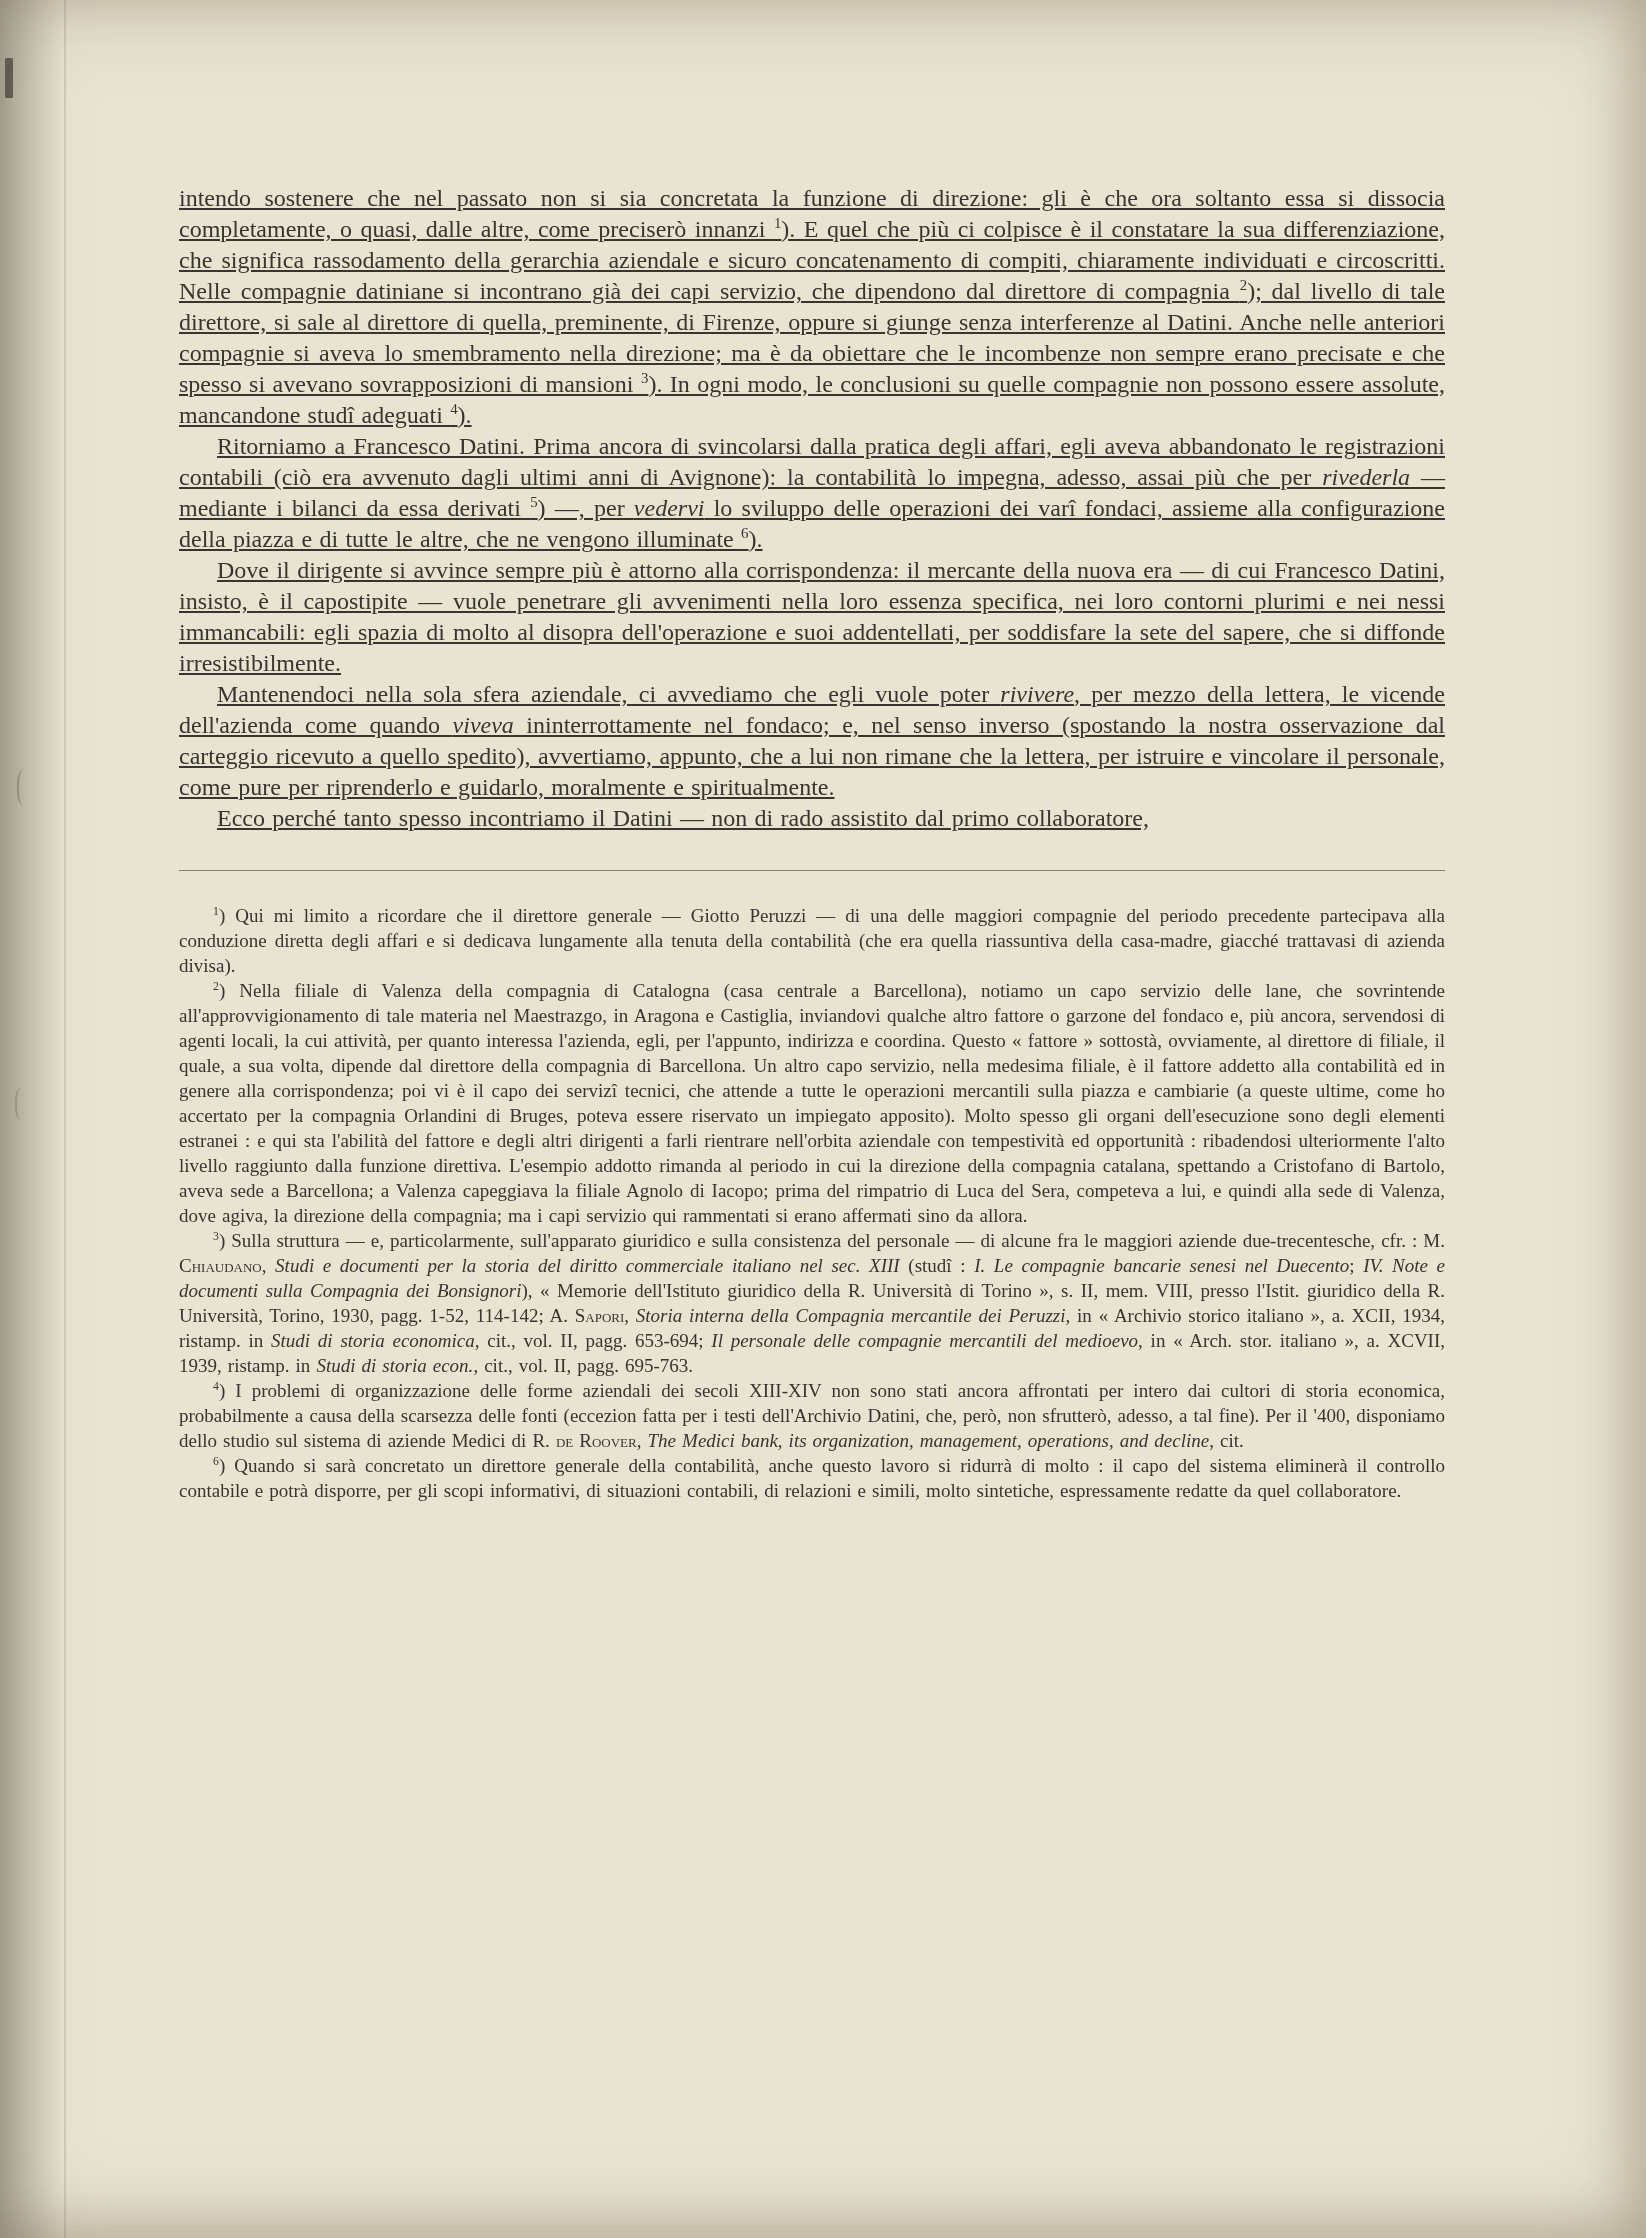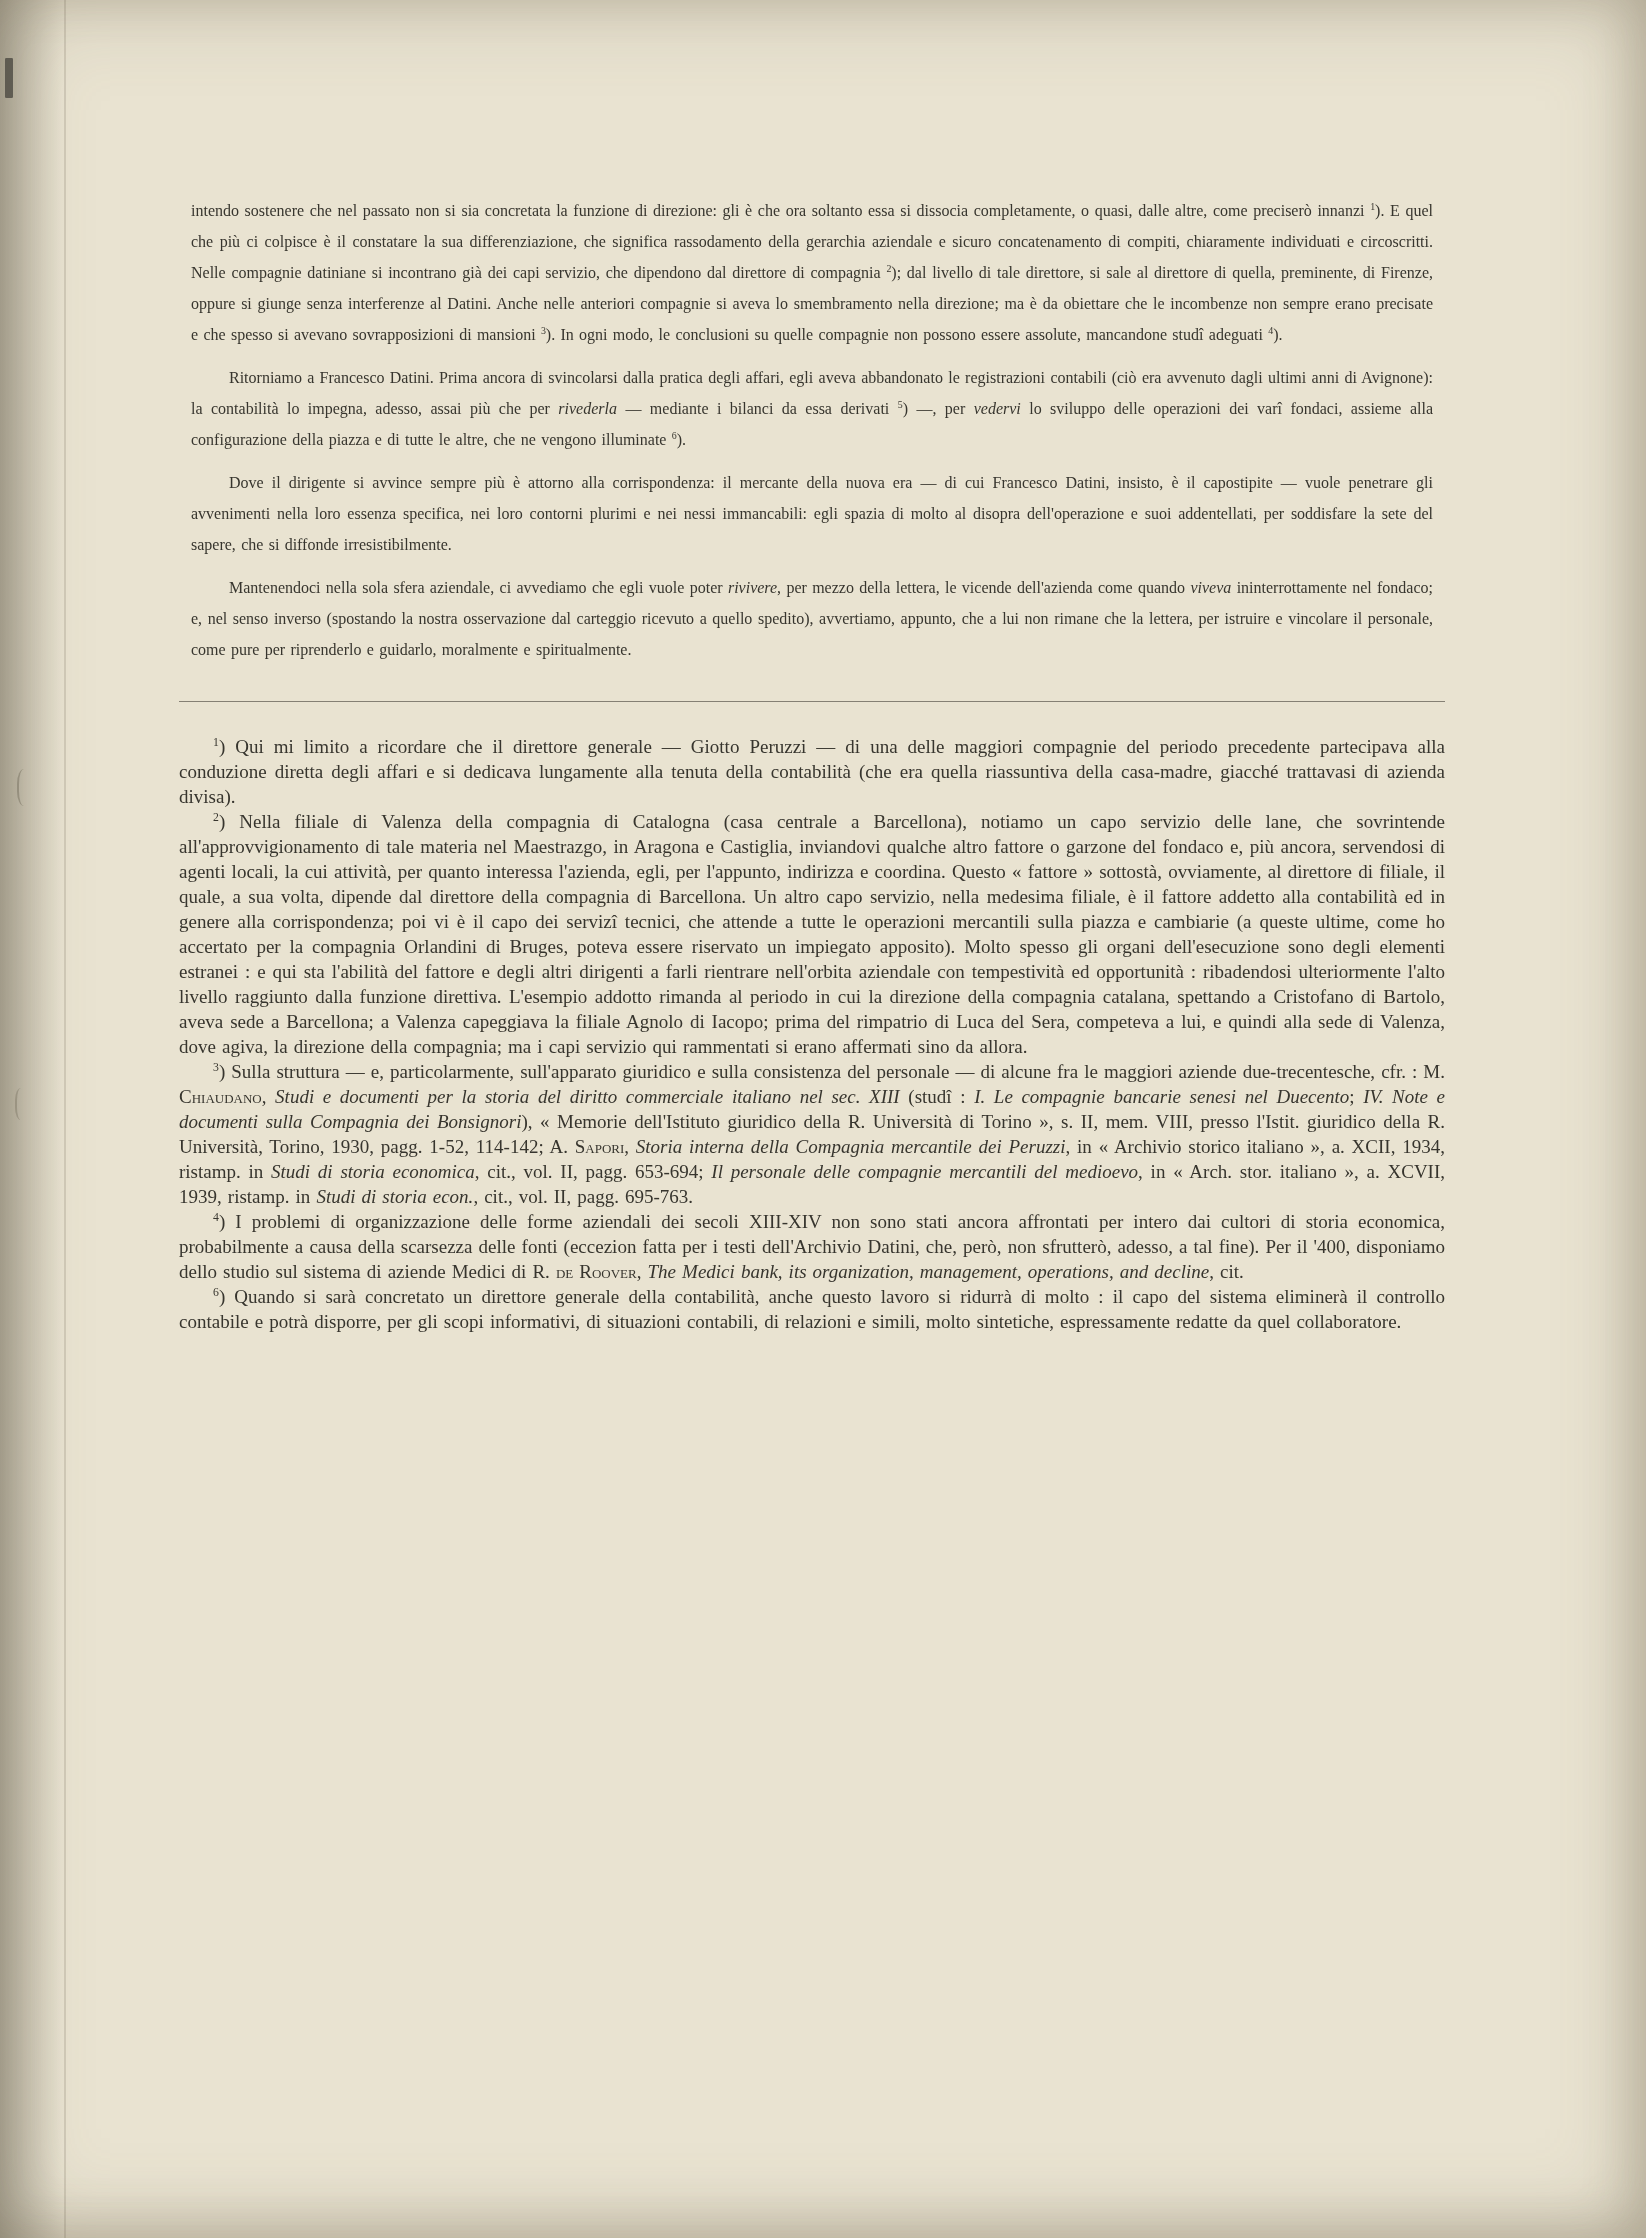--- a/index.html
+++ b/index.html
@@ -34,25 +34,26 @@
     border-left:2.6px solid rgba(90,84,66,.35);border-radius:50%/40%;
   }
   .mark-c{
     position:absolute;left:14.5px;top:1088px;width:10.5px;height:32px;
     border-left:2.6px solid rgba(90,84,66,.28);border-radius:50%/40%;
   }
   .text-block{
     position:absolute;left:179px;top:183px;width:1266px;
   }
   .body-text p{
-    margin:12px;
-    font-size:16px;line-height:31px;
+    margin:0;
+    font-size:24px;line-height:31px;
     text-align:justify;
     text-indent:38px;
     word-spacing:1.3px;
+    text-decoration:underline;
   }
   .body-text p.no-indent{text-indent:0;}
   .fn-rule{
     border:none;margin:36px 0 0 0;
     border-top:1.3px solid var(--rule);
     opacity:.8;
   }
   .footnotes{margin-top:32px;}
   .footnotes p{
     margin:0;
@@ -80,20 +81,21 @@
   <div class="mark-a"></div>
   <div class="mark-b"></div>
   <div class="mark-c"></div>
 
   <div class="text-block">
     <div class="body-text">
       <p class="no-indent"><span>intendo sostenere che nel passato non si sia concretata la funzione di direzione: gli è che ora soltanto essa si dissocia completamente, o quasi, dalle altre, come preciserò innanzi </span><sup>1</sup><span>). E quel che più ci colpisce è il constatare la sua differenziazione, che significa rassodamento della gerarchia aziendale e sicuro concatenamento di compiti, chiaramente individuati e circoscritti. Nelle compagnie datiniane si incontrano già dei capi servizio, che dipendono dal direttore di compagnia </span><sup>2</sup><span>); dal livello di tale direttore, si sale al direttore di quella, preminente, di Firenze, oppure si giunge senza interferenze al Datini. Anche nelle anteriori compagnie si aveva lo smembramento nella direzione; ma è da obiettare che le incombenze non sempre erano precisate e che spesso si avevano sovrapposizioni di mansioni </span><sup>3</sup><span>). In ogni modo, le conclusioni su quelle compagnie non possono essere assolute, mancandone studî adeguati </span><sup>4</sup><span>).</span></p>
       <p><span>Ritorniamo a Francesco Datini. Prima ancora di svincolarsi dalla pratica degli affari, egli aveva abbandonato le registrazioni contabili (ciò era avvenuto dagli ultimi anni di Avignone): la contabilità lo impegna, adesso, assai più che per </span><em>rivederla</em><span> — mediante i bilanci da essa derivati </span><sup>5</sup><span>) —, per </span><em>vedervi</em><span> lo sviluppo delle operazioni dei varî fondaci, assieme alla configurazione della piazza e di tutte le altre, che ne vengono illuminate </span><sup>6</sup><span>).</span></p>
       <p><span>Dove il dirigente si avvince sempre più è attorno alla corrispondenza: il mercante della nuova era — di cui Francesco Datini, insisto, è il capostipite — vuole penetrare gli avvenimenti nella loro essenza specifica, nei loro contorni plurimi e nei nessi immancabili: egli spazia di molto al disopra dell'operazione e suoi addentellati, per soddisfare la sete del sapere, che si diffonde irresistibilmente.</span></p>
       <p><span>Mantenendoci nella sola sfera aziendale, ci avvediamo che egli vuole poter </span><em>rivivere</em><span>, per mezzo della lettera, le vicende dell'azienda come quando </span><em>viveva</em><span> ininterrottamente nel fondaco; e, nel senso inverso (spostando la nostra osservazione dal carteggio ricevuto a quello spedito), avvertiamo, appunto, che a lui non rimane che la lettera, per istruire e vincolare il personale, come pure per riprenderlo e guidarlo, moralmente e spiritualmente.</span></p>
+      <p><span>Ecco perché tanto spesso incontriamo il Datini — non di rado assistito dal primo collaboratore,</span></p>
     </div>
 
     <hr class="fn-rule">
 
     <div class="footnotes">
       <p><sup>1</sup><span>) Qui mi limito a ricordare che il direttore generale — Giotto Peruzzi — di una delle maggiori compagnie del periodo precedente partecipava alla conduzione diretta degli affari e si dedicava lungamente alla tenuta della contabilità (che era quella riassuntiva della casa-madre, giacché trattavasi di azienda divisa).</span></p>
       <p><sup>2</sup><span>) Nella filiale di Valenza della compagnia di Catalogna (casa centrale a Barcellona), notiamo un capo servizio delle lane, che sovrintende all'approvvigionamento di tale materia nel Maestrazgo, in Aragona e Castiglia, inviandovi qualche altro fattore o garzone del fondaco e, più ancora, servendosi di agenti locali, la cui attività, per quanto interessa l'azienda, egli, per l'appunto, indirizza e coordina. Questo « fattore » sottostà, ovviamente, al direttore di filiale, il quale, a sua volta, dipende dal direttore della compagnia di Barcellona. Un altro capo servizio, nella medesima filiale, è il fattore addetto alla contabilità ed in genere alla corrispondenza; poi vi è il capo dei servizî tecnici, che attende a tutte le operazioni mercantili sulla piazza e cambiarie (a queste ultime, come ho accertato per la compagnia Orlandini di Bruges, poteva essere riservato un impiegato apposito). Molto spesso gli organi dell'esecuzione sono degli elementi estranei : e qui sta l'abilità del fattore e degli altri dirigenti a farli rientrare nell'orbita aziendale con tempestività ed opportunità : ribadendosi ulteriormente l'alto livello raggiunto dalla funzione direttiva. L'esempio addotto rimanda al periodo in cui la direzione della compagnia catalana, spettando a Cristofano di Bartolo, aveva sede a Barcellona; a Valenza capeggiava la filiale Agnolo di Iacopo; prima del rimpatrio di Luca del Sera, competeva a lui, e quindi alla sede di Valenza, dove agiva, la direzione della compagnia; ma i capi servizio qui rammentati si erano affermati sino da allora.</span></p>
       <p><sup>3</sup><span>) Sulla struttura — e, particolarmente, sull'apparato giuridico e sulla consistenza del personale — di alcune fra le maggiori aziende due-trecentesche, cfr. : M. </span><span class="sc">Chiaudano</span><span>, </span><em>Studi e documenti per la storia del diritto commerciale italiano nel sec. XIII</em><span> (studî : </span><em>I. Le compagnie bancarie senesi nel Duecento</em><span>; </span><em>IV. Note e documenti sulla Compagnia dei Bonsignori</em><span>), « Memorie dell'Istituto giuridico della R. Università di Torino », s. II, mem. VIII, presso l'Istit. giuridico della R. Università, Torino, 1930, pagg. 1-52, 114-142; A. </span><span class="sc">Sapori</span><span>, </span><em>Storia interna della Compagnia mercantile dei Peruzzi</em><span>, in « Archivio storico italiano », a. XCII, 1934, ristamp. in </span><em>Studi di storia economica</em><span>, cit., vol. II, pagg. 653-694; </span><em>Il personale delle compagnie mercantili del medioevo</em><span>, in « Arch. stor. italiano », a. XCVII, 1939, ristamp. in </span><em>Studi di storia econ.</em><span>, cit., vol. II, pagg. 695-763.</span></p>
       <p><sup>4</sup><span>) I problemi di organizzazione delle forme aziendali dei secoli XIII-XIV non sono stati ancora affrontati per intero dai cultori di storia economica, probabilmente a causa della scarsezza delle fonti (eccezion fatta per i testi dell'Archivio Datini, che, però, non sfrutterò, adesso, a tal fine). Per il '400, disponiamo dello studio sul sistema di aziende Medici di R. </span><span class="sc">de Roover</span><span>, </span><em>The Medici bank, its organization, management, operations, and decline</em><span>, cit.</span></p>
       <p><sup>6</sup><span>) Quando si sarà concretato un direttore generale della contabilità, anche questo lavoro si ridurrà di molto : il capo del sistema eliminerà il controllo contabile e potrà disporre, per gli scopi informativi, di situazioni contabili, di relazioni e simili, molto sintetiche, espressamente redatte da quel collaboratore.</span></p>

